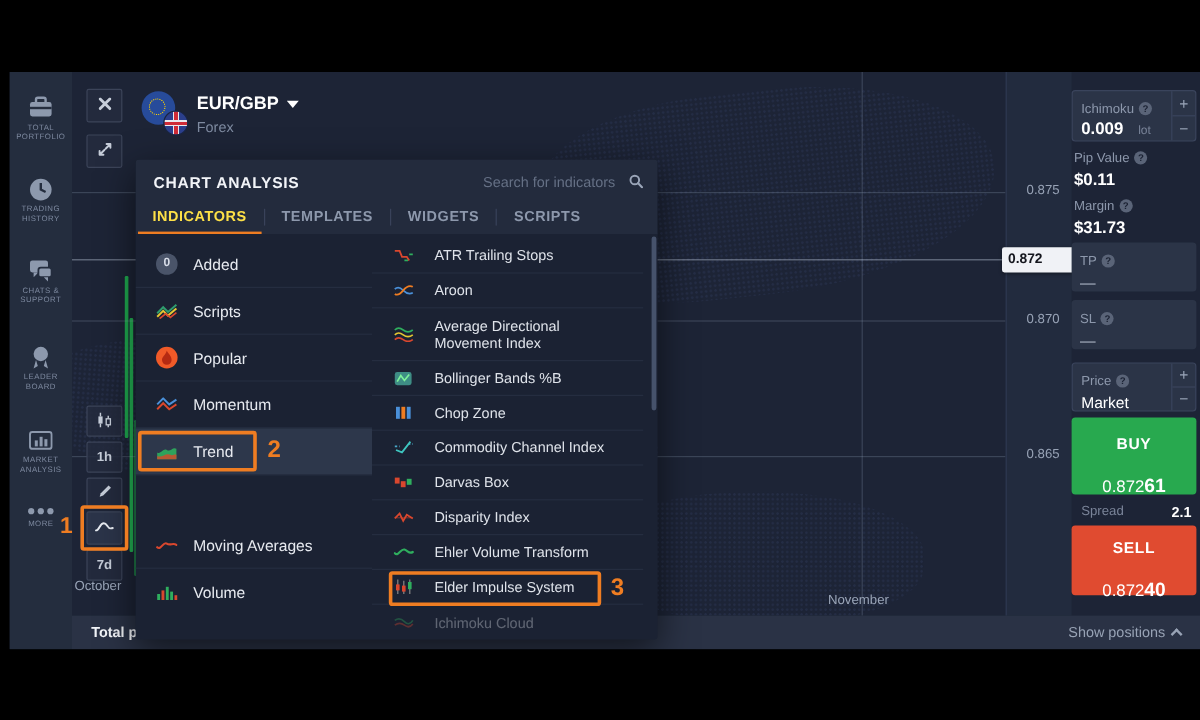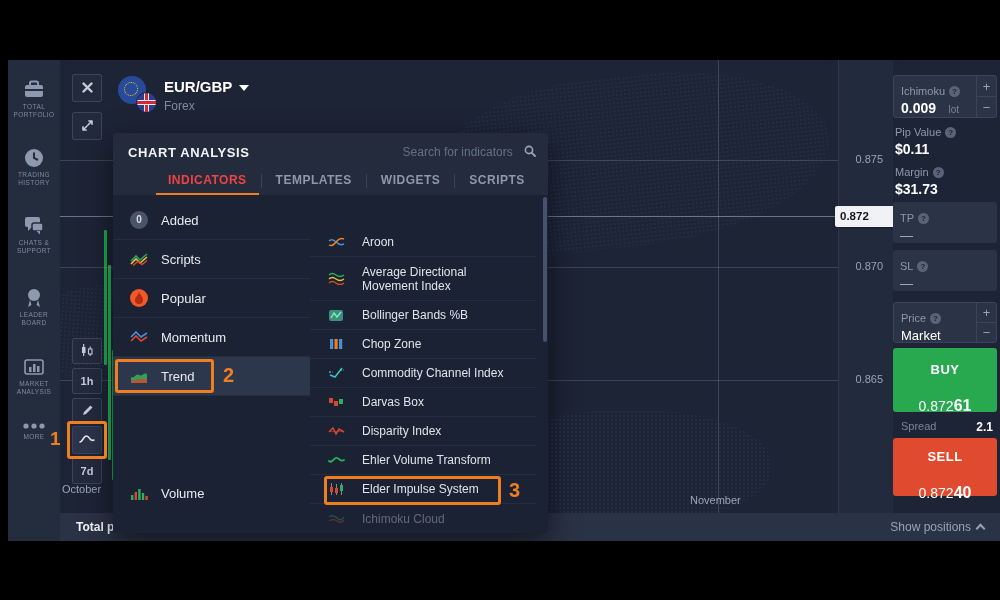--- a/index.html
+++ b/index.html
@@ -46,21 +46,21 @@
   .pair-type { position:absolute; left:52px; top:27px; color:#7e8aa0; font-size:12px; }
 
   
   .panel { position:absolute; left:105px; top:73px; width:435px; height:400px; background:#1b2233; border-radius:3px; box-shadow:0 10px 30px rgba(0,0,0,.55); z-index:20; overflow:hidden; }
   .panel-head { position:absolute; left:0; top:0; width:435px; height:62px; background:#232b3d; }
   .panel-title { position:absolute; left:15px; top:12px; color:#f2f4f8; font-size:13px; font-weight:bold; letter-spacing:.6px; }
   .search { position:absolute; right:12px; top:11px; color:#657085; font-size:12px; cursor:text; }
   .search .mag { display:inline-block; margin-left:8px; position:relative; top:1px; }
   .tabs { position:absolute; left:0; bottom:0; height:28px; width:435px; display:flex; align-items:center; }
   .tab { font-size:12px; font-weight:bold; letter-spacing:.5px; color:#8d98ac; padding:0 14px; cursor:pointer; position:relative; height:28px; line-height:26px; }
-  .tab.active { color:#ef4444;margin-left:41px; }
+  .tab.active { color:#fde047; }
   .tab.active:after { content:""; position:absolute; left:2px; right:2px; bottom:0; height:2px; background:#ef7d22; }
   .tab-sep { width:1px; height:14px; background:#39425a; }
 
   .cat-col { position:absolute; left:0; top:62px; width:197px; height:338px; }
   .cat-row { position:absolute; left:0; width:197px; height:39px; display:flex; align-items:center; border-bottom:1px solid #252d40; cursor:pointer; }
   .cat-row.hl { background:#2d374b; }
   .cat-row .ico { width:20px; margin-left:16px; display:flex; justify-content:center; }
   .cat-row .txt { margin-left:12px; color:#e7eaf0; font-size:13px; }
   .badge0 { width:18px; height:18px; border-radius:50%; background:#4a5469; color:#d8dde8; font-size:10px; font-weight:bold; text-align:center; line-height:18px; }
   .flame { width:18px; height:18px; border-radius:50%; background:#f05a28; text-align:center; }
@@ -294,38 +294,55 @@
       </div>
       <div class="cat-row hl" style="top:162px;">
         <span class="ico">
             <svg width="18" height="13" viewBox="0 0 18 13">
               <path d="M1 13 L1 7 C4 9 6 3 9 5 C12 7 14 2 17 4 L17 13 Z" fill="#2fae5e" opacity=".9"></path>
               <path d="M1 13 L1 10 C5 12 8 7 12 9 C14 10 16 8 17 9 L17 13 Z" fill="#c6502f" opacity=".9"></path>
             </svg>
           </span>
         <span class="txt">Trend</span>
       </div>
+      <div class="cat-row" style="top:240px;">
+        <span class="ico">
+            <svg width="18" height="10" viewBox="0 0 18 10">
+              <path d="M1 7 C4 10 6 2 9 4 C12 6 14 3 17 5" stroke="#d9472e" stroke-width="1.8" fill="none" stroke-linecap="round"></path>
+            </svg>
+          </span>
+        <span class="txt">Moving Averages</span>
+      </div>
       <div class="cat-row" style="top:279px; border-bottom:none;">
         <span class="ico">
             <svg width="18" height="13" viewBox="0 0 18 13">
               <rect x="1" y="8" width="2.4" height="5" fill="#2fae5e"></rect>
               <rect x="4.6" y="5" width="2.4" height="8" fill="#d9472e"></rect>
               <rect x="8.2" y="2" width="2.4" height="11" fill="#2fae5e"></rect>
               <rect x="11.8" y="6" width="2.4" height="7" fill="#2fae5e"></rect>
               <rect x="15.4" y="9" width="2.4" height="4" fill="#d9472e"></rect>
             </svg>
           </span>
         <span class="txt">Volume</span>
       </div>
 
       <div class="annotate-box" style="left:2px; top:164px; width:99px; height:34px;"></div>
       <div class="annotate-num" style="left:110px; top:169px; font-size:20px;">2</div>
     </div>
 
     <div class="ind-col">
+      <div class="ind-row" style="top:4px; height:29px;">
+        <span class="ico">
+            <svg width="17" height="12" viewBox="0 0 17 12">
+              <path d="M1 2 L5 2 L7 7 L11 7 L13 10" stroke="#d9472e" stroke-width="1.5" fill="none"></path>
+              <path d="M9 10 l3 0 M13 5 l3 0" stroke="#2fae5e" stroke-width="1.5"></path>
+            </svg>
+          </span>
+        <span class="txt">ATR Trailing Stops</span>
+      </div>
       <div class="ind-row" style="top:33px; height:29px;">
         <span class="ico">
             <svg width="17" height="11" viewBox="0 0 17 11">
               <path d="M1 4 Q4 1 8 5 T16 7" stroke="#4a90d9" stroke-width="1.5" fill="none"></path>
               <path d="M1 8 Q4 10 8 5 T16 2" stroke="#ef7d22" stroke-width="1.5" fill="none"></path>
             </svg>
           </span>
         <span class="txt">Aroon</span>
       </div>
       <div class="ind-row" style="top:62px; height:44px;">

